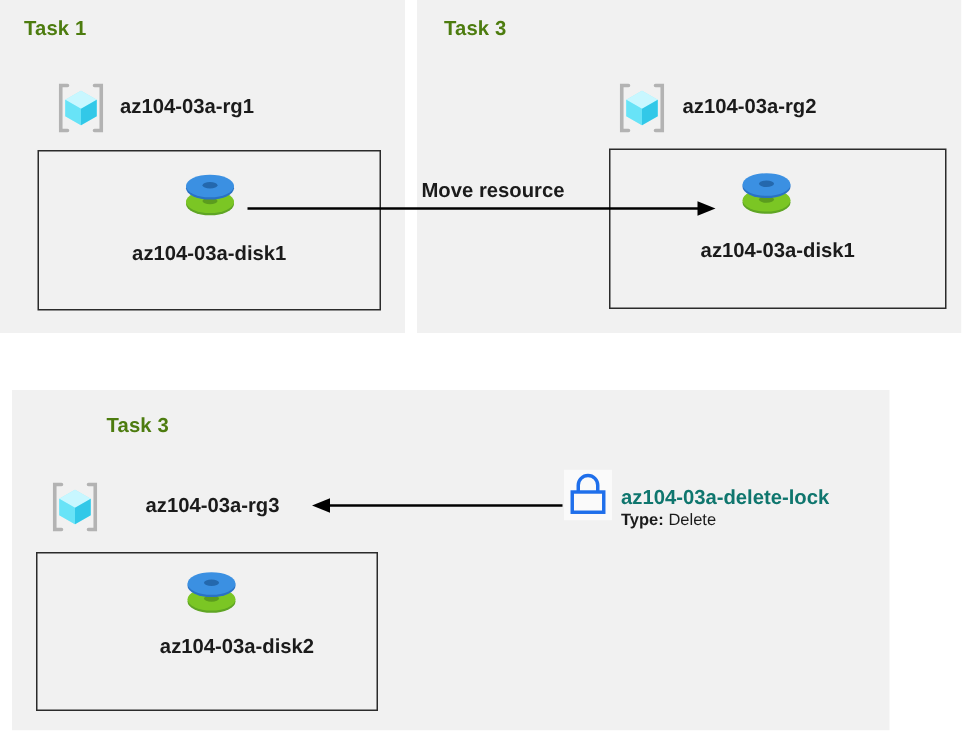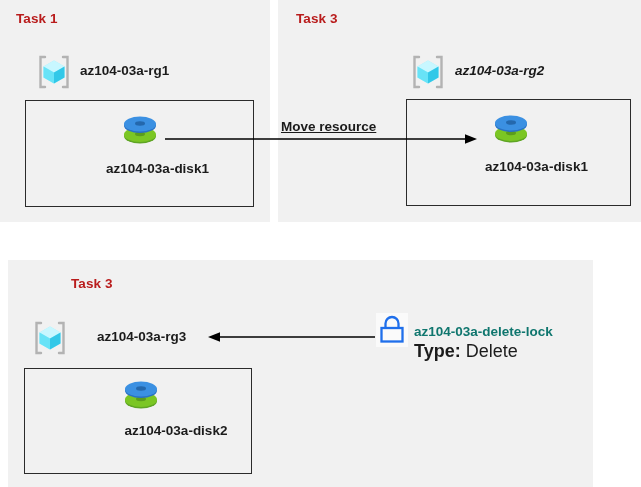--- a/index.html
+++ b/index.html
@@ -17,21 +17,21 @@
   .panel {
     position: absolute;
     background: #f1f1f1;
   }
   #panel-task1 { left: 0px;   top: 0px;   width: 270px; height: 222px; }
   #panel-task2 { left: 278px; top: 0px;   width: 363px; height: 222px; }
   #panel-task3 { left: 8px;   top: 260px; width: 585px; height: 227px; }
 
   .task-title {
     position: absolute;
-    color: #b91c1c;
+    color: #4d7c0f;
     font-weight: bold;
     font-size: 13.5px;
     letter-spacing: 0.1px;
     white-space: nowrap;
   }
   #title-task1 { left: 16px;  top: 11px; }
   #title-task2 { left: 296px; top: 11px; }
   #title-task3 { left: 32px;  top: 276px; margin-left: 39px; }
 
   .inner-box {
@@ -57,21 +57,21 @@
   #rg-icon-3 { left: 30px;  top: 318px; }
 
   .rg-label {
     position: absolute;
     font-weight: bold;
     font-size: 13.5px;
     color: #1b1b1b;
     white-space: nowrap;
   }
   #rg-label-1 { left: 80px;  top: 63px; }
-  #rg-label-2 { left: 455px; top: 63px; font-style: italic; }
+  #rg-label-2 { left: 455px; top: 63px; }
   #rg-label-3 { left: 82px;  top: 329px; margin-left: 15px; }
 
   
   .disk-icon {
     position: absolute;
     width: 44px;
     height: 40px;
   }
   .disk-icon svg { display: block; }
 
@@ -79,41 +79,39 @@
   #disk-icon-2 { left: 489px; top: 111px; }
   #disk-icon-3 { left: 119px; top: 377px; }
 
   .disk-label {
     position: absolute;
     font-weight: bold;
     font-size: 13.5px;
     color: #1b1b1b;
     white-space: nowrap;
     text-align: center;
-    padding-left: 18px;
   }
   #disk-label-1 { left: 25px;  top: 161px; width: 229px; }
   #disk-label-2 { left: 406px; top: 159px; width: 225px; }
   #disk-label-3 { left: 24px;  top: 423px; width: 268px; }
 
   
   .arrow-svg {
     position: absolute;
     overflow: visible;
   }
   #arrow-move   { left: 165px; top: 129px; }
   #arrow-lock   { left: 207px; top: 327px; }
 
   .arrow-caption {
     position: absolute;
     font-weight: bold;
     font-size: 13.5px;
     color: #1b1b1b;
     white-space: nowrap;
-    text-decoration: underline;
   }
   #caption-move { left: 281px; top: 119px; }
 
   
   #lock-icon {
     position: absolute;
     left: 376px;
     top: 313px;
     width: 32px;
     height: 34px;
@@ -126,21 +124,21 @@
     top: 324px;
     font-weight: bold;
     font-size: 13.5px;
     color: #0f766e;
     white-space: nowrap;
   }
   #lock-type-row {
     position: absolute;
     left: 414px;
     top: 341px;
-    font-size: 18px;
+    font-size: 11px;
     color: #1b1b1b;
     white-space: nowrap;
   }
   #lock-type-key {
     font-weight: bold;
   }
   #lock-type-value {
     font-weight: normal;
   }
 </style>

